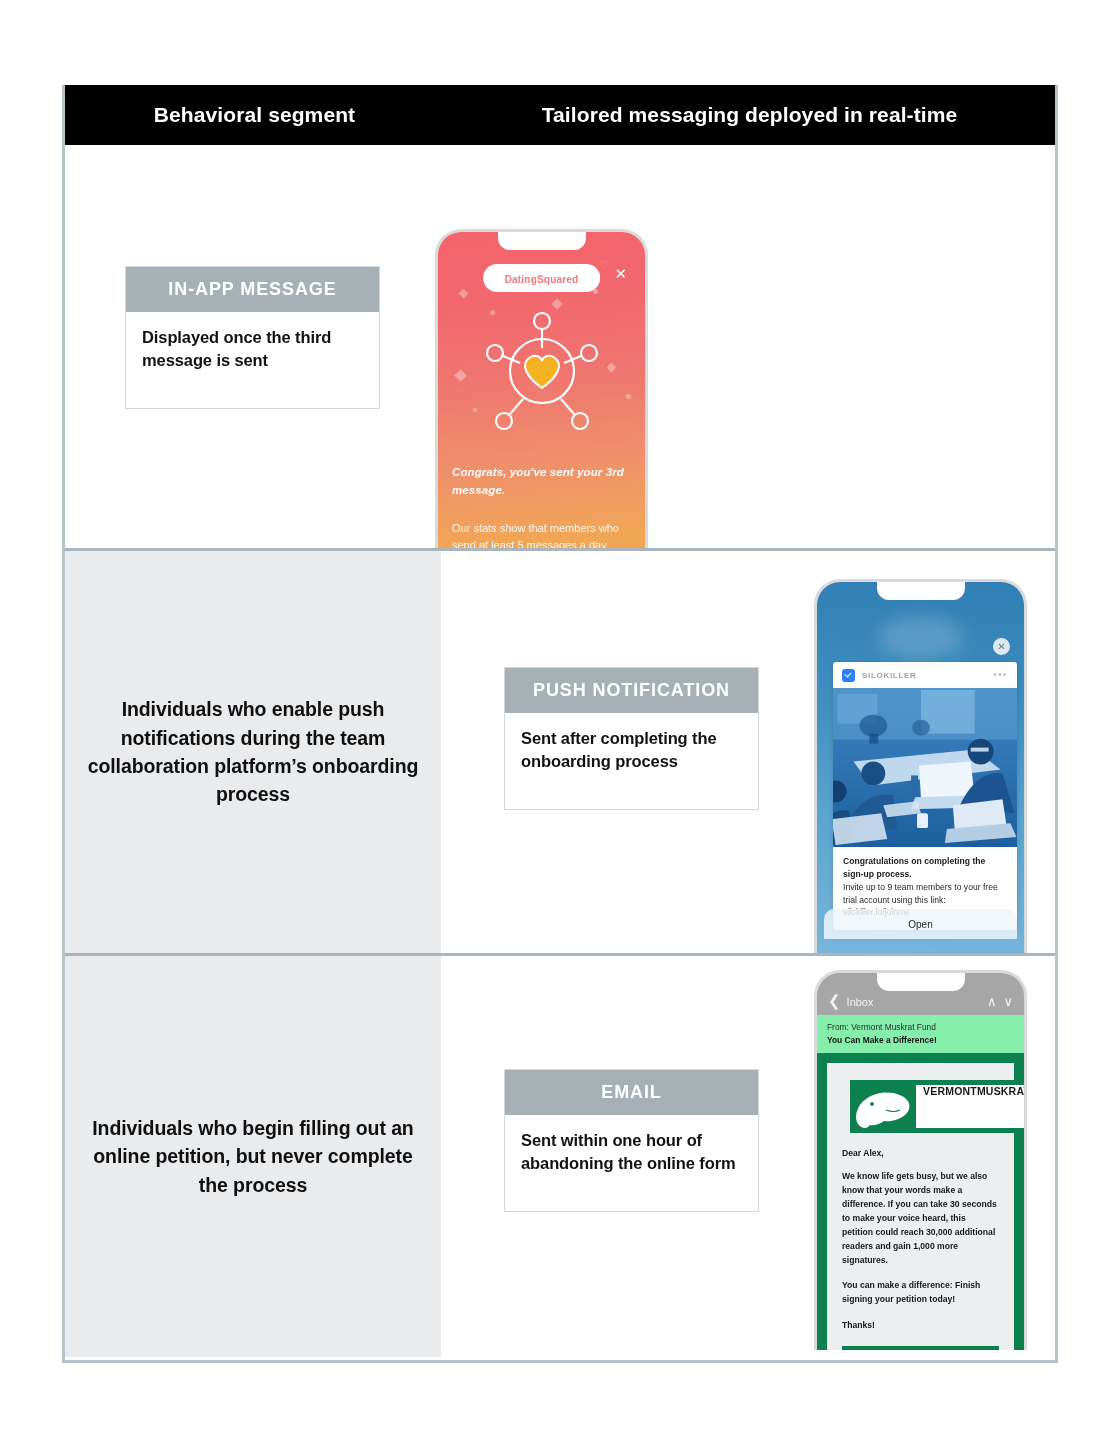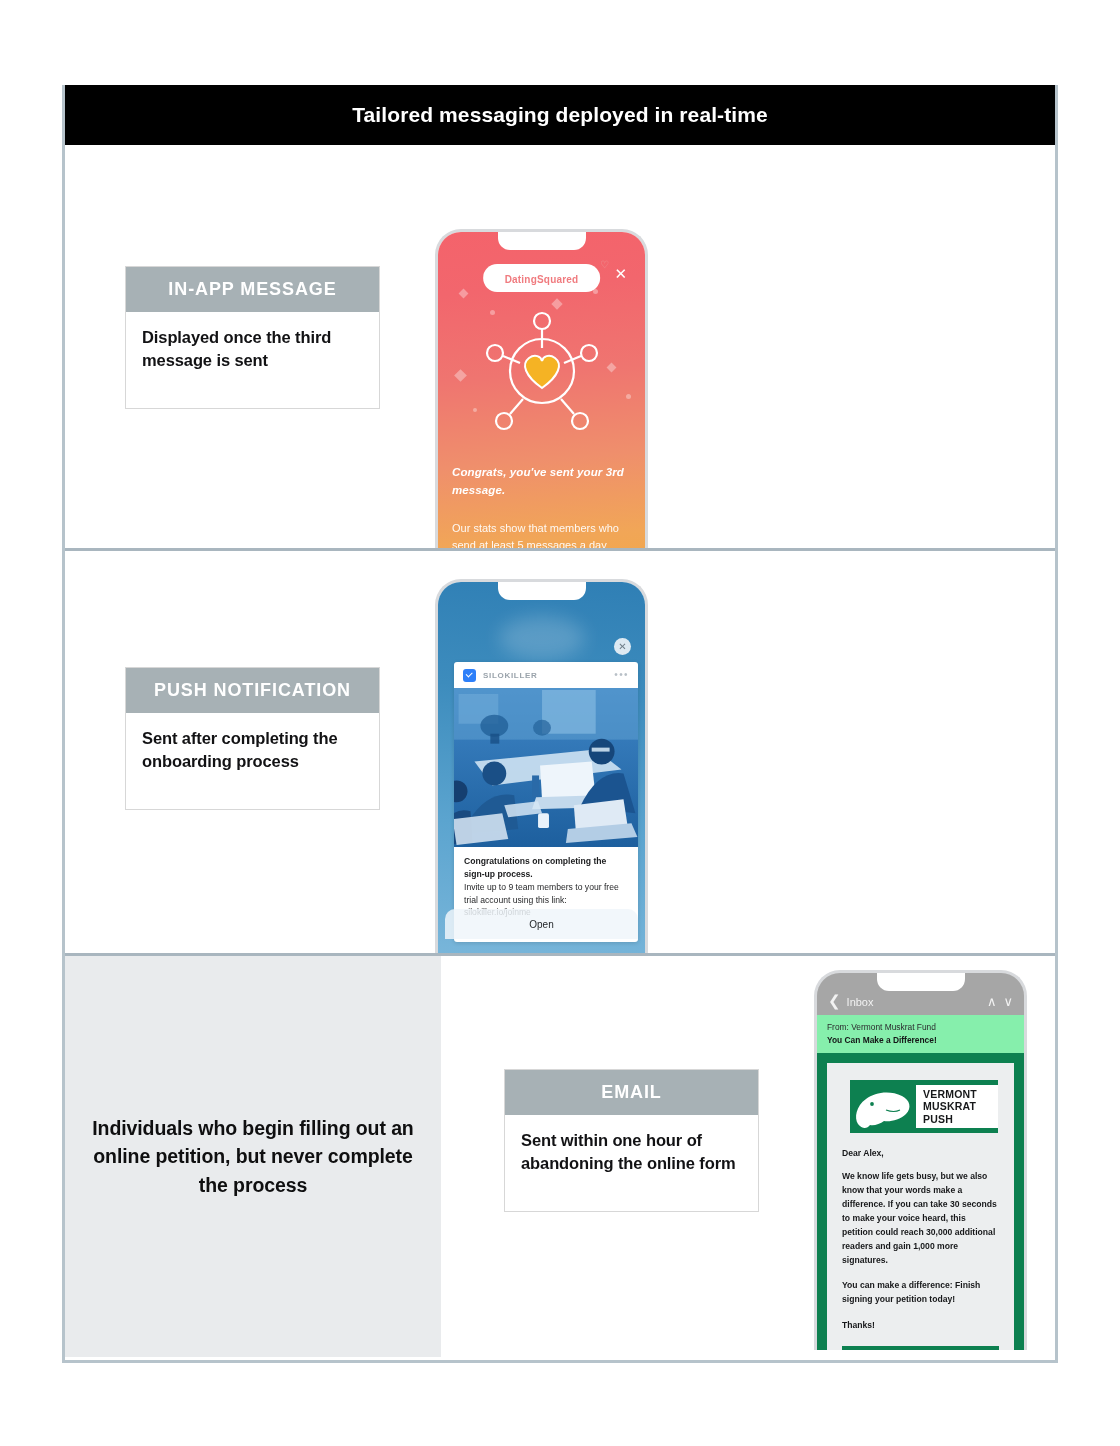--- a/index.html
+++ b/index.html
@@ -327,21 +327,21 @@
 
   .push-photo {
     height: 159px;
     position: relative;
     overflow: hidden;
     background: #2c6fb8;
   }
   .push-photo svg { display: block; width: 100%; height: 100%; }
 
   .push-text {
-    padding: 8px 10px 23px 10px;
+    padding: 8px 10px 11px 10px;
   }
   .push-text .b {
     font-size: 8.6px;
     font-weight: bold;
     color: #1b1c1e;
     line-height: 1.46;
   }
   .push-text .n {
     font-size: 8.6px;
     color: #27282a;
@@ -426,22 +426,21 @@
     flex: none;
   }
   .logo-mark svg { position: absolute; inset: 0; width: 100%; height: 100%; }
   .logo-word {
     flex: 1;
     border-top: 5px solid #0d8050;
     border-bottom: 5px solid #0d8050;
     border-left: 2px solid #0d8050;
     background: #ffffff;
     display: flex;
-    flex-direction: column;
-    justify-content: center;
+    flex-direction: row;
     padding-left: 7px;
     box-sizing: border-box;
   }
   .logo-word span {
     font-size: 10.5px;
     font-weight: bold;
     color: #17181a;
     line-height: 1.16;
     letter-spacing: 0.2px;
   }
@@ -466,20 +465,21 @@
     align-items: center;
     justify-content: center;
   }
 </style>
 </head>
 <body>
 
 <div class="table-wrap">
 
   <div class="thead">
+    <div class="th th-1">Behavioral segment</div>
     <div class="th th-2">Tailored messaging deployed in real-time</div>
   </div>
 
   <div class="trow row-1 r1">
     <div class="cell-msg">
 
       <div class="label-card">
         <div class="label-head">
           <span>IN-APP MESSAGE</span>
         </div>
@@ -530,20 +530,23 @@
         <div class="congrats">
           <div class="congrats-title">Congrats, you've sent your 3rd message.</div>
           <div class="congrats-body">Our stats show that members who send at least 5 messages a day match 5x faster than other members!</div>
         </div>
       </div>
 
     </div>
   </div>
 
   <div class="trow row-2 r2">
+    <div class="cell-seg">
+      <div class="seg-text">Individuals who enable push notifications during the team collaboration platform’s onboarding process</div>
+    </div>
     <div class="cell-msg">
 
       <div class="label-card">
         <div class="label-head">
           <span>PUSH NOTIFICATION</span>
         </div>
         <div class="label-body">
           <span>Sent after completing the onboarding process</span>
         </div>
       </div>

